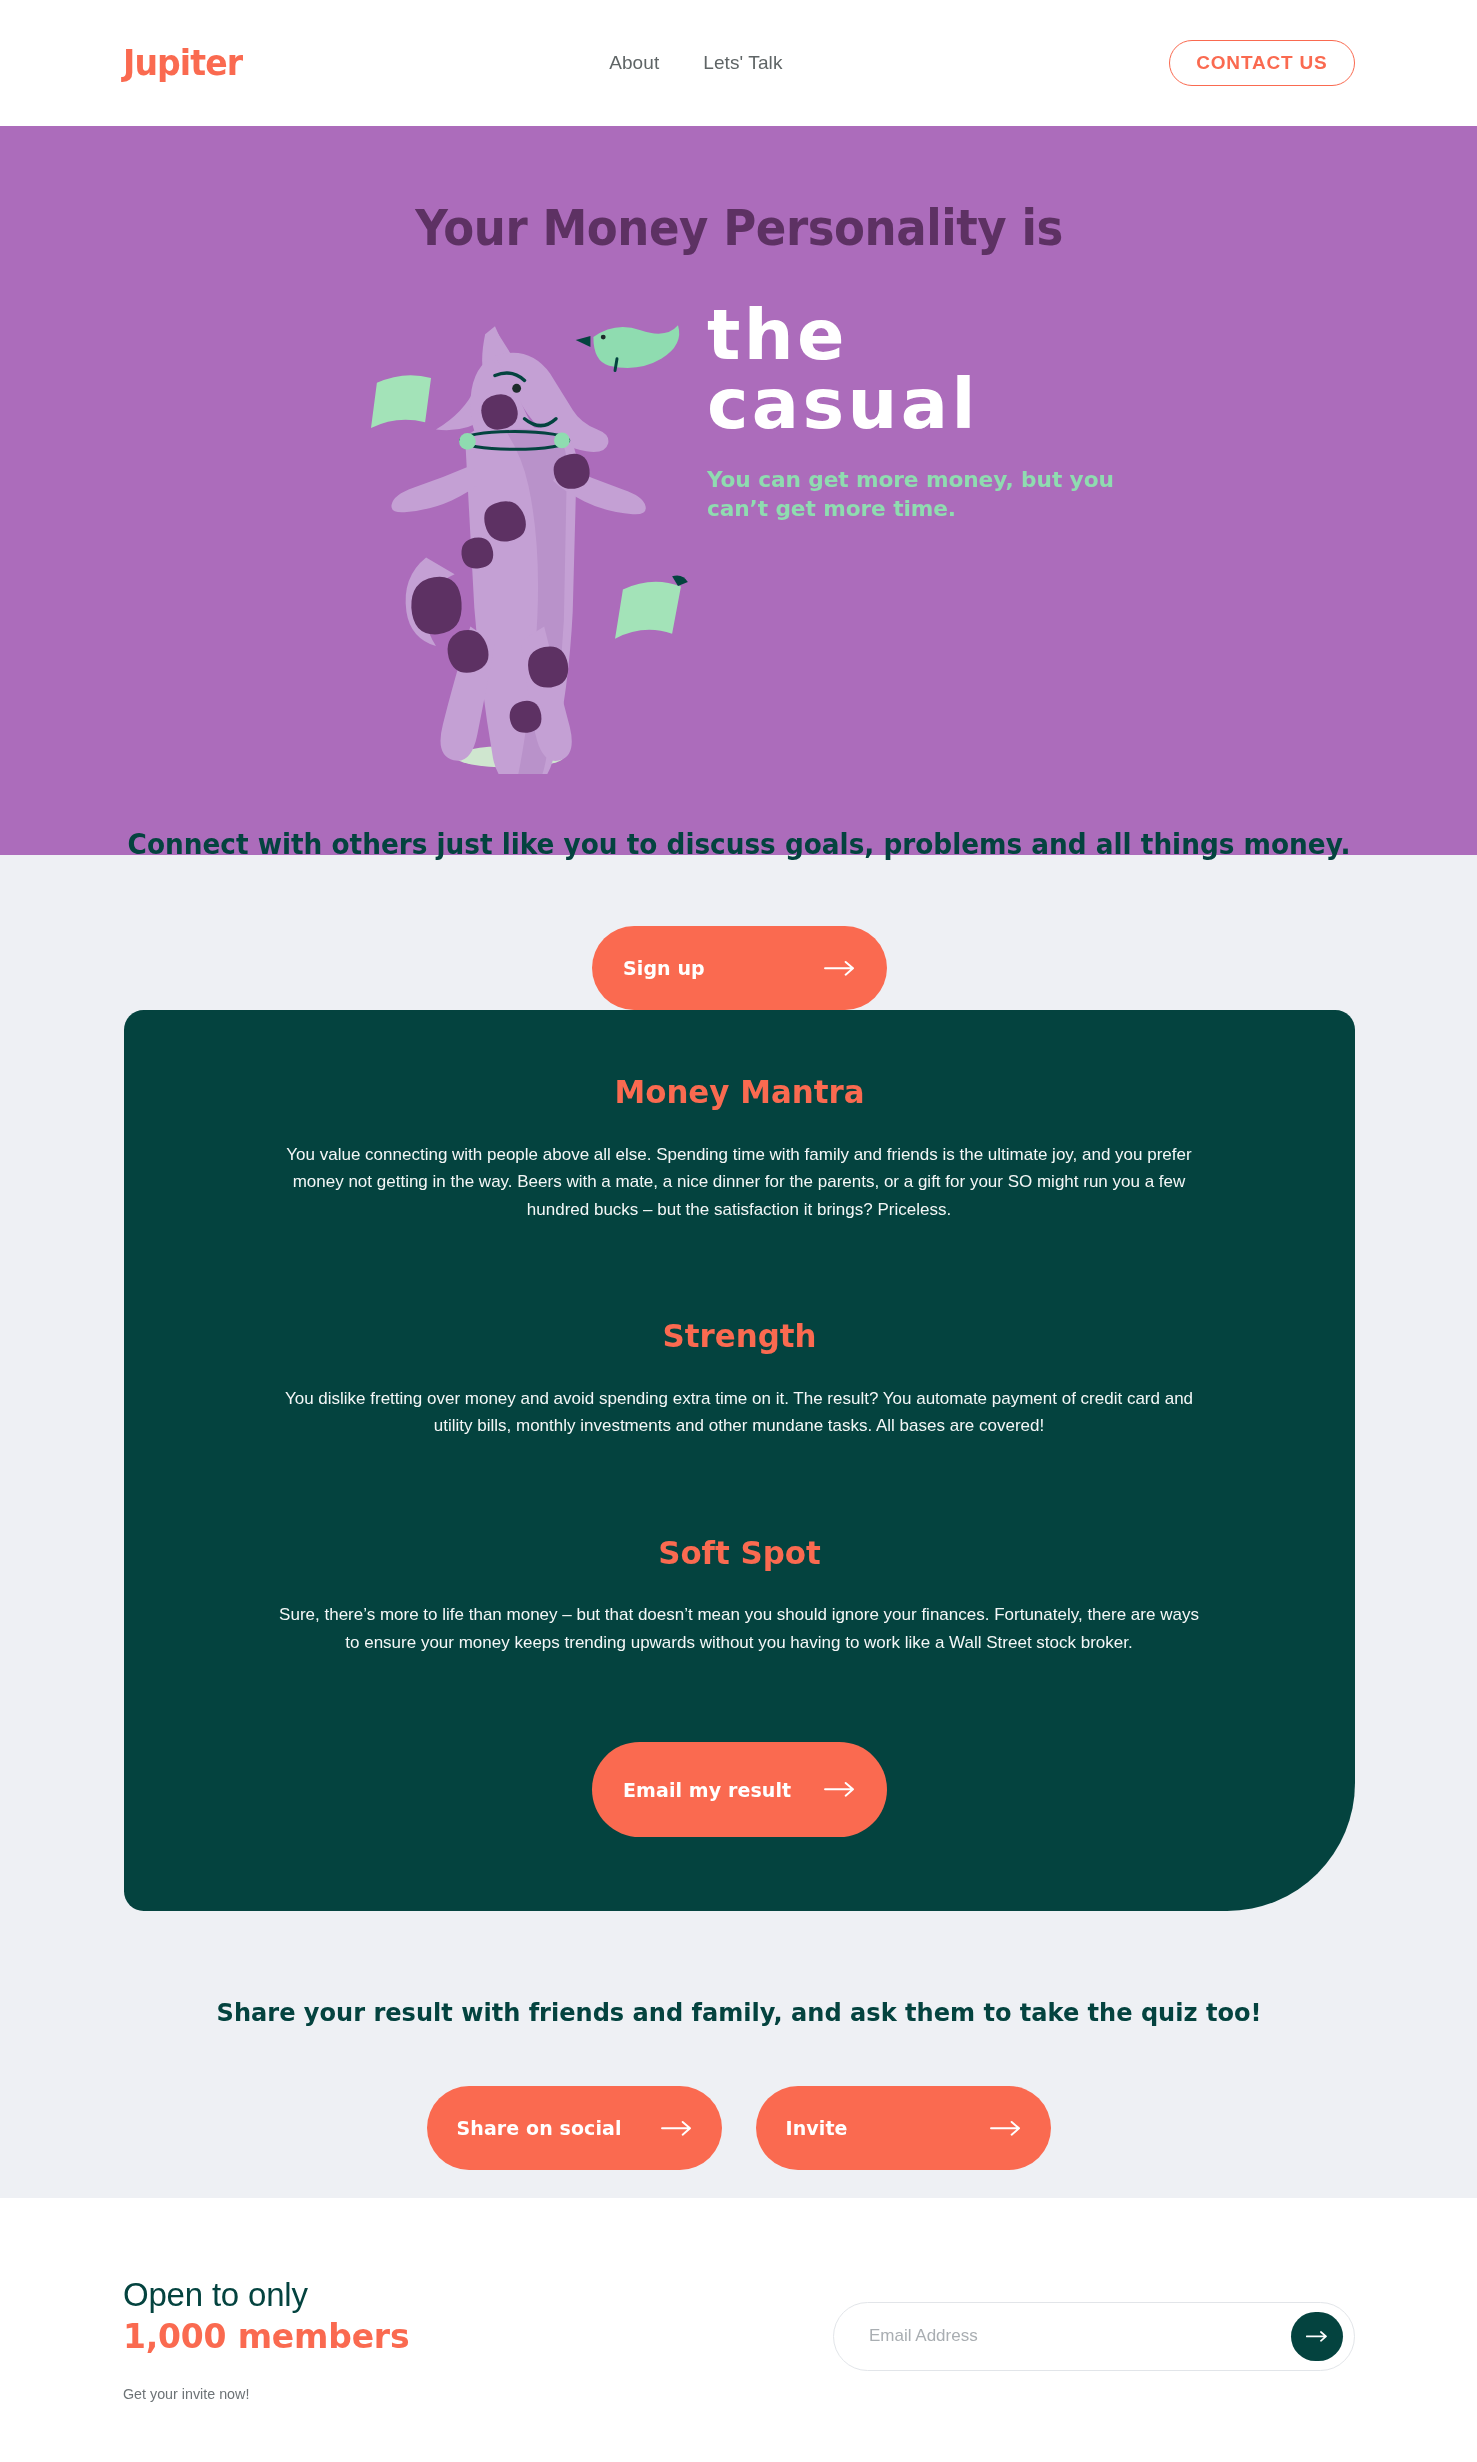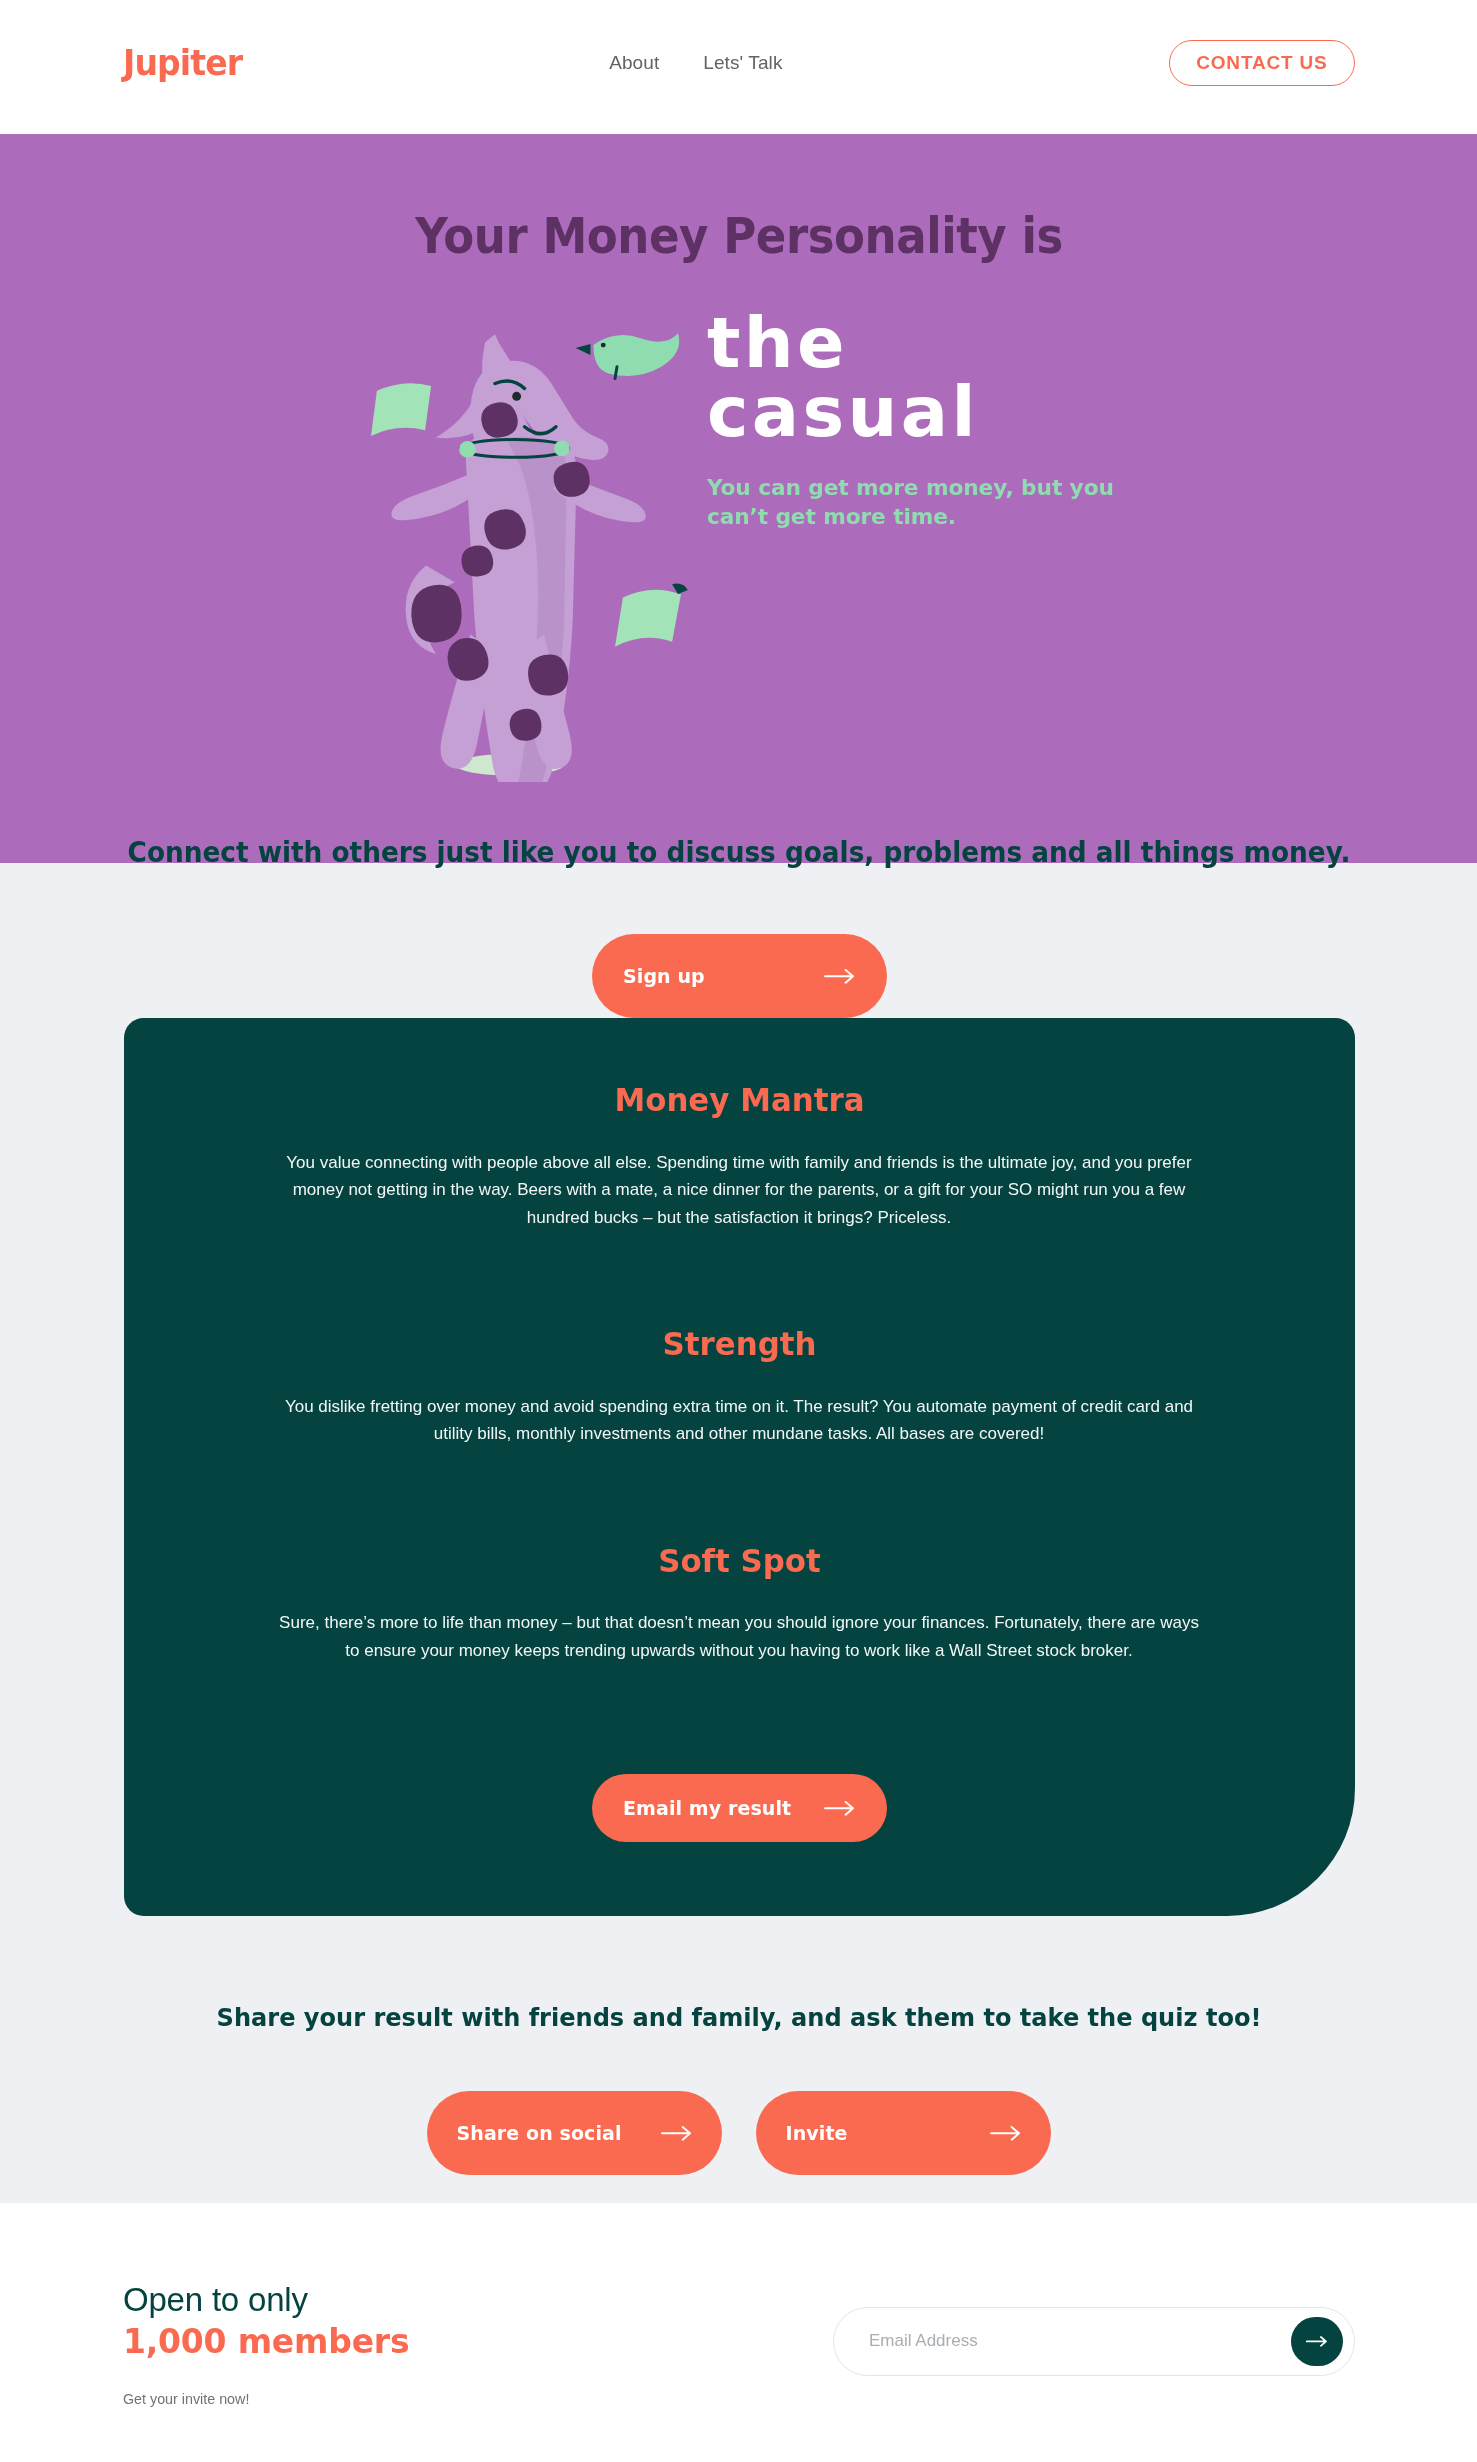--- a/index.html
+++ b/index.html
@@ -58,21 +58,20 @@
     cursor: pointer;
     font-family: "Liberation Sans", sans-serif;
   }
 
   
   .hero {
     position: relative;
     background: #eef0f4;
     height: 729px;
     overflow: hidden;
-    margin-top: 8px;
   }
   .hero-purple {
     position: absolute;
     inset: 0;
     background: #ac6cbb;
     clip-path: path("M0,0 L3001,0 L3001,1180 C2600,1180 2400,1330 2000,1330 C1500,1330 1200,1150 800,1150 C450,1150 200,1230 0,1230 Z");
   }
   .hero-inner {
     position: relative;
     z-index: 2;
@@ -164,21 +163,21 @@
     color: #fa6a50;
     margin-bottom: 29.5px;
     transform: scaleX(0.95);
   }
   .card-body {
     font-size: 17px;
     line-height: 1.62;
     color: #f4f7f7;
     font-weight: 400;
   }
-  .btn-email { width: 295px; height: 68px; padding: 0 31.5px; margin-top: 110px; }
+  .btn-email { width: 295px; height: 95px; padding: 0 31.5px; margin-top: 86px; }
 
   
   .share { text-align: center; padding-top: 86px; }
   .share-title {
     font-family: "DejaVu Sans", sans-serif;
     font-weight: 700;
     font-size: 25.6px;
     color: #04433f;
     transform: scaleX(0.94);
   }

